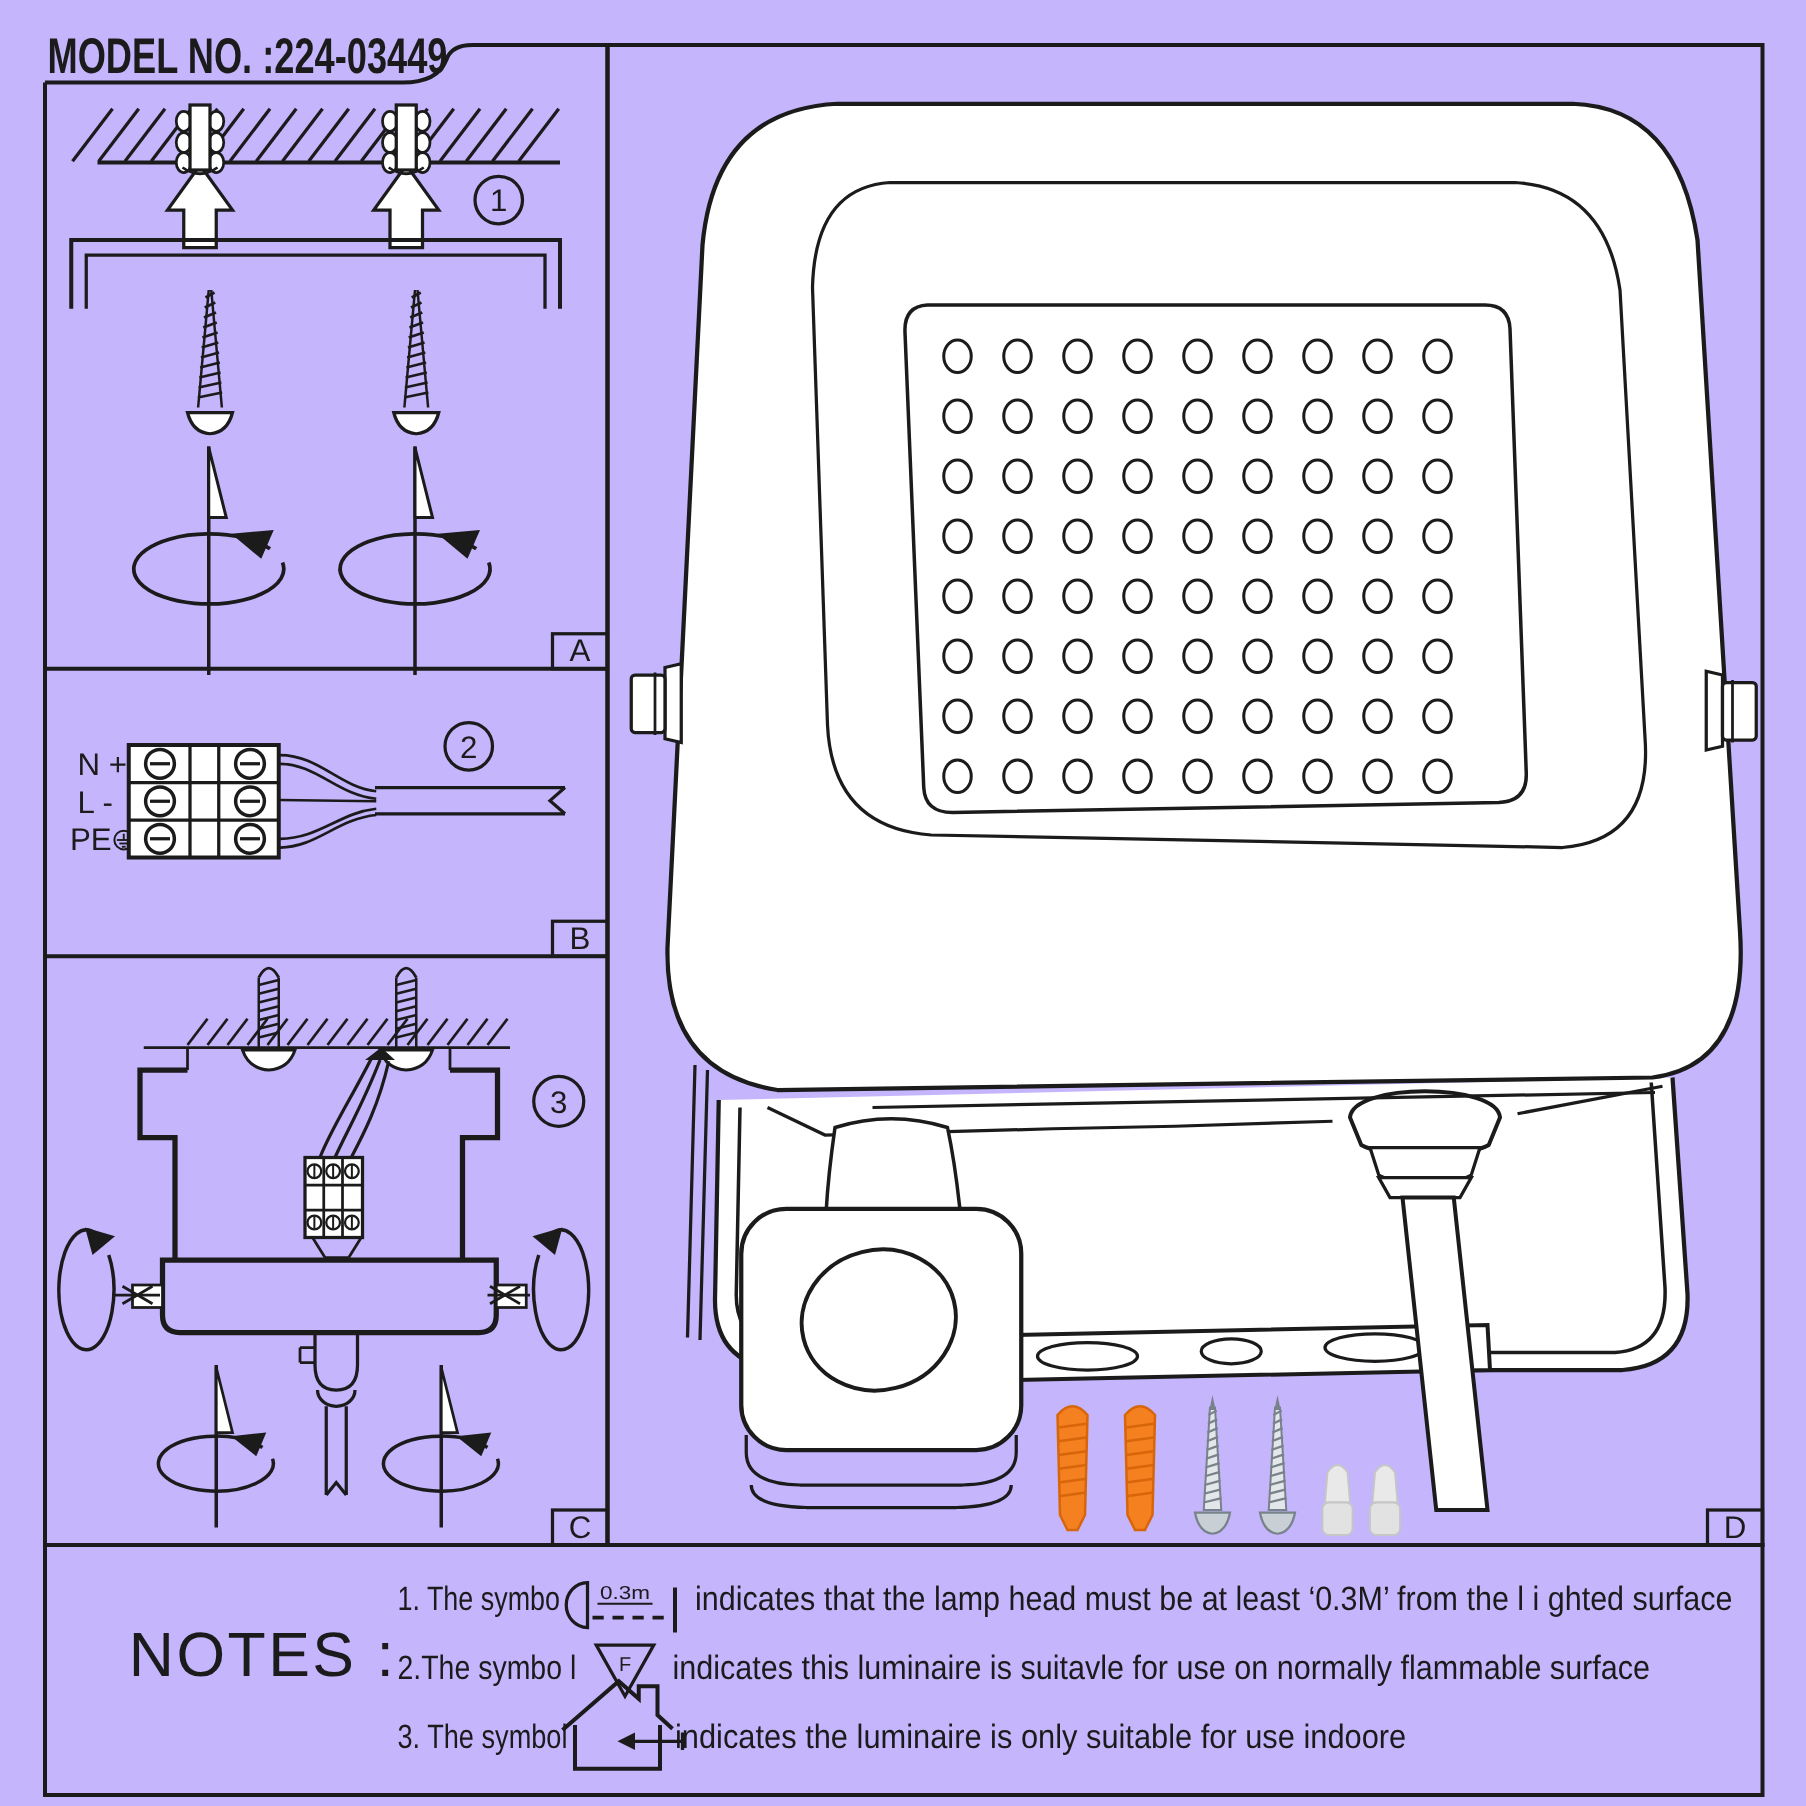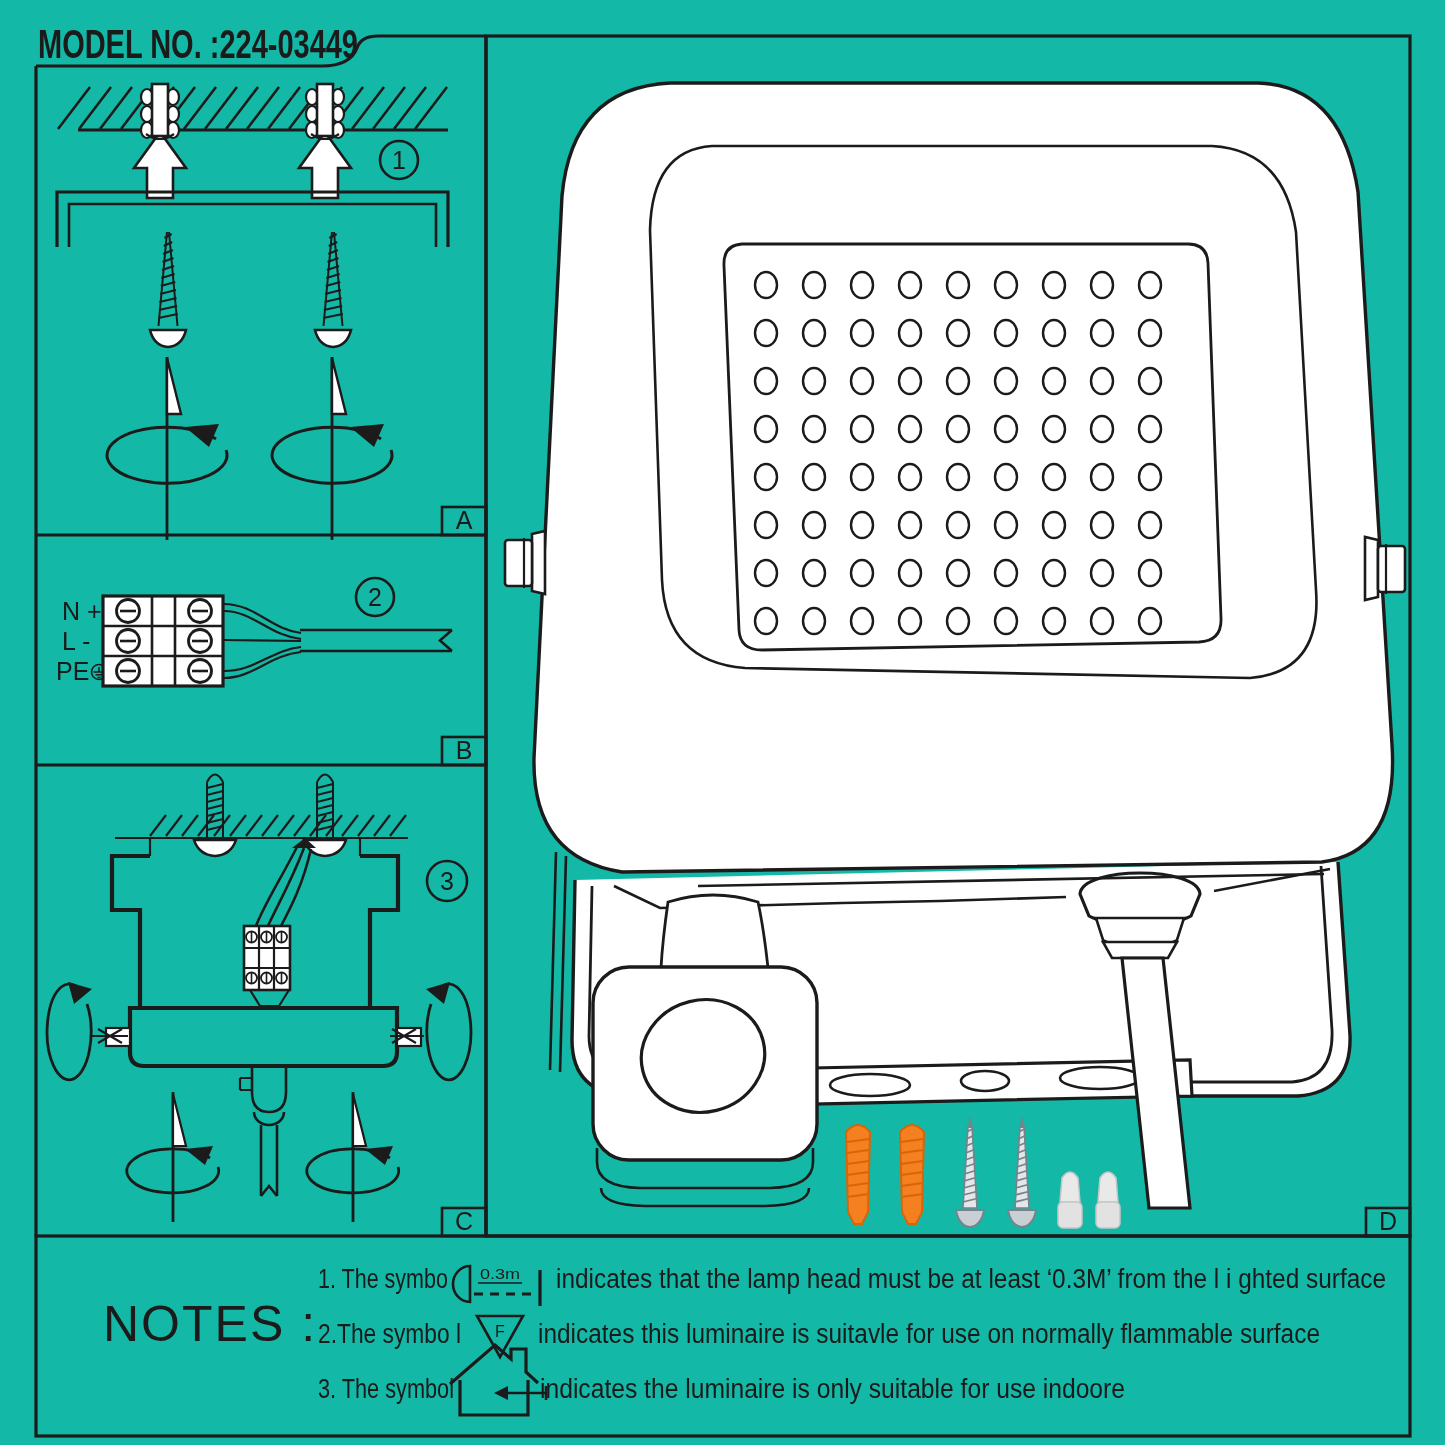--- a/index.html
+++ b/index.html
@@ -1,16 +1,16 @@
 <!DOCTYPE html>
 <html><head>
 <meta charset="utf-8">
 <style>
   html,body{margin:0;padding:0;background:#ffffff;}
-  .sheet{position:relative;width:1445px;height:1445px;background:#14b8a6;font-family:"Liberation Sans",sans-serif;}
+  .sheet{position:relative;width:1445px;height:1445px;background:#c4b5fd;font-family:"Liberation Sans",sans-serif;}
   svg{display:block;}
   svg text{fill:#1b1b1b;font-family:"Liberation Sans",sans-serif;}
   .ln{stroke:#1b1b1b;fill:none;}
   .w2{stroke-width:2.2;} .w25{stroke-width:2.6;} .w3{stroke-width:3.2;} .w4{stroke-width:4.2;}
   .wfill{fill:#ffffff;stroke:#1b1b1b;}
 </style>
 </head>
 <body>
 
 <div class="sheet">

